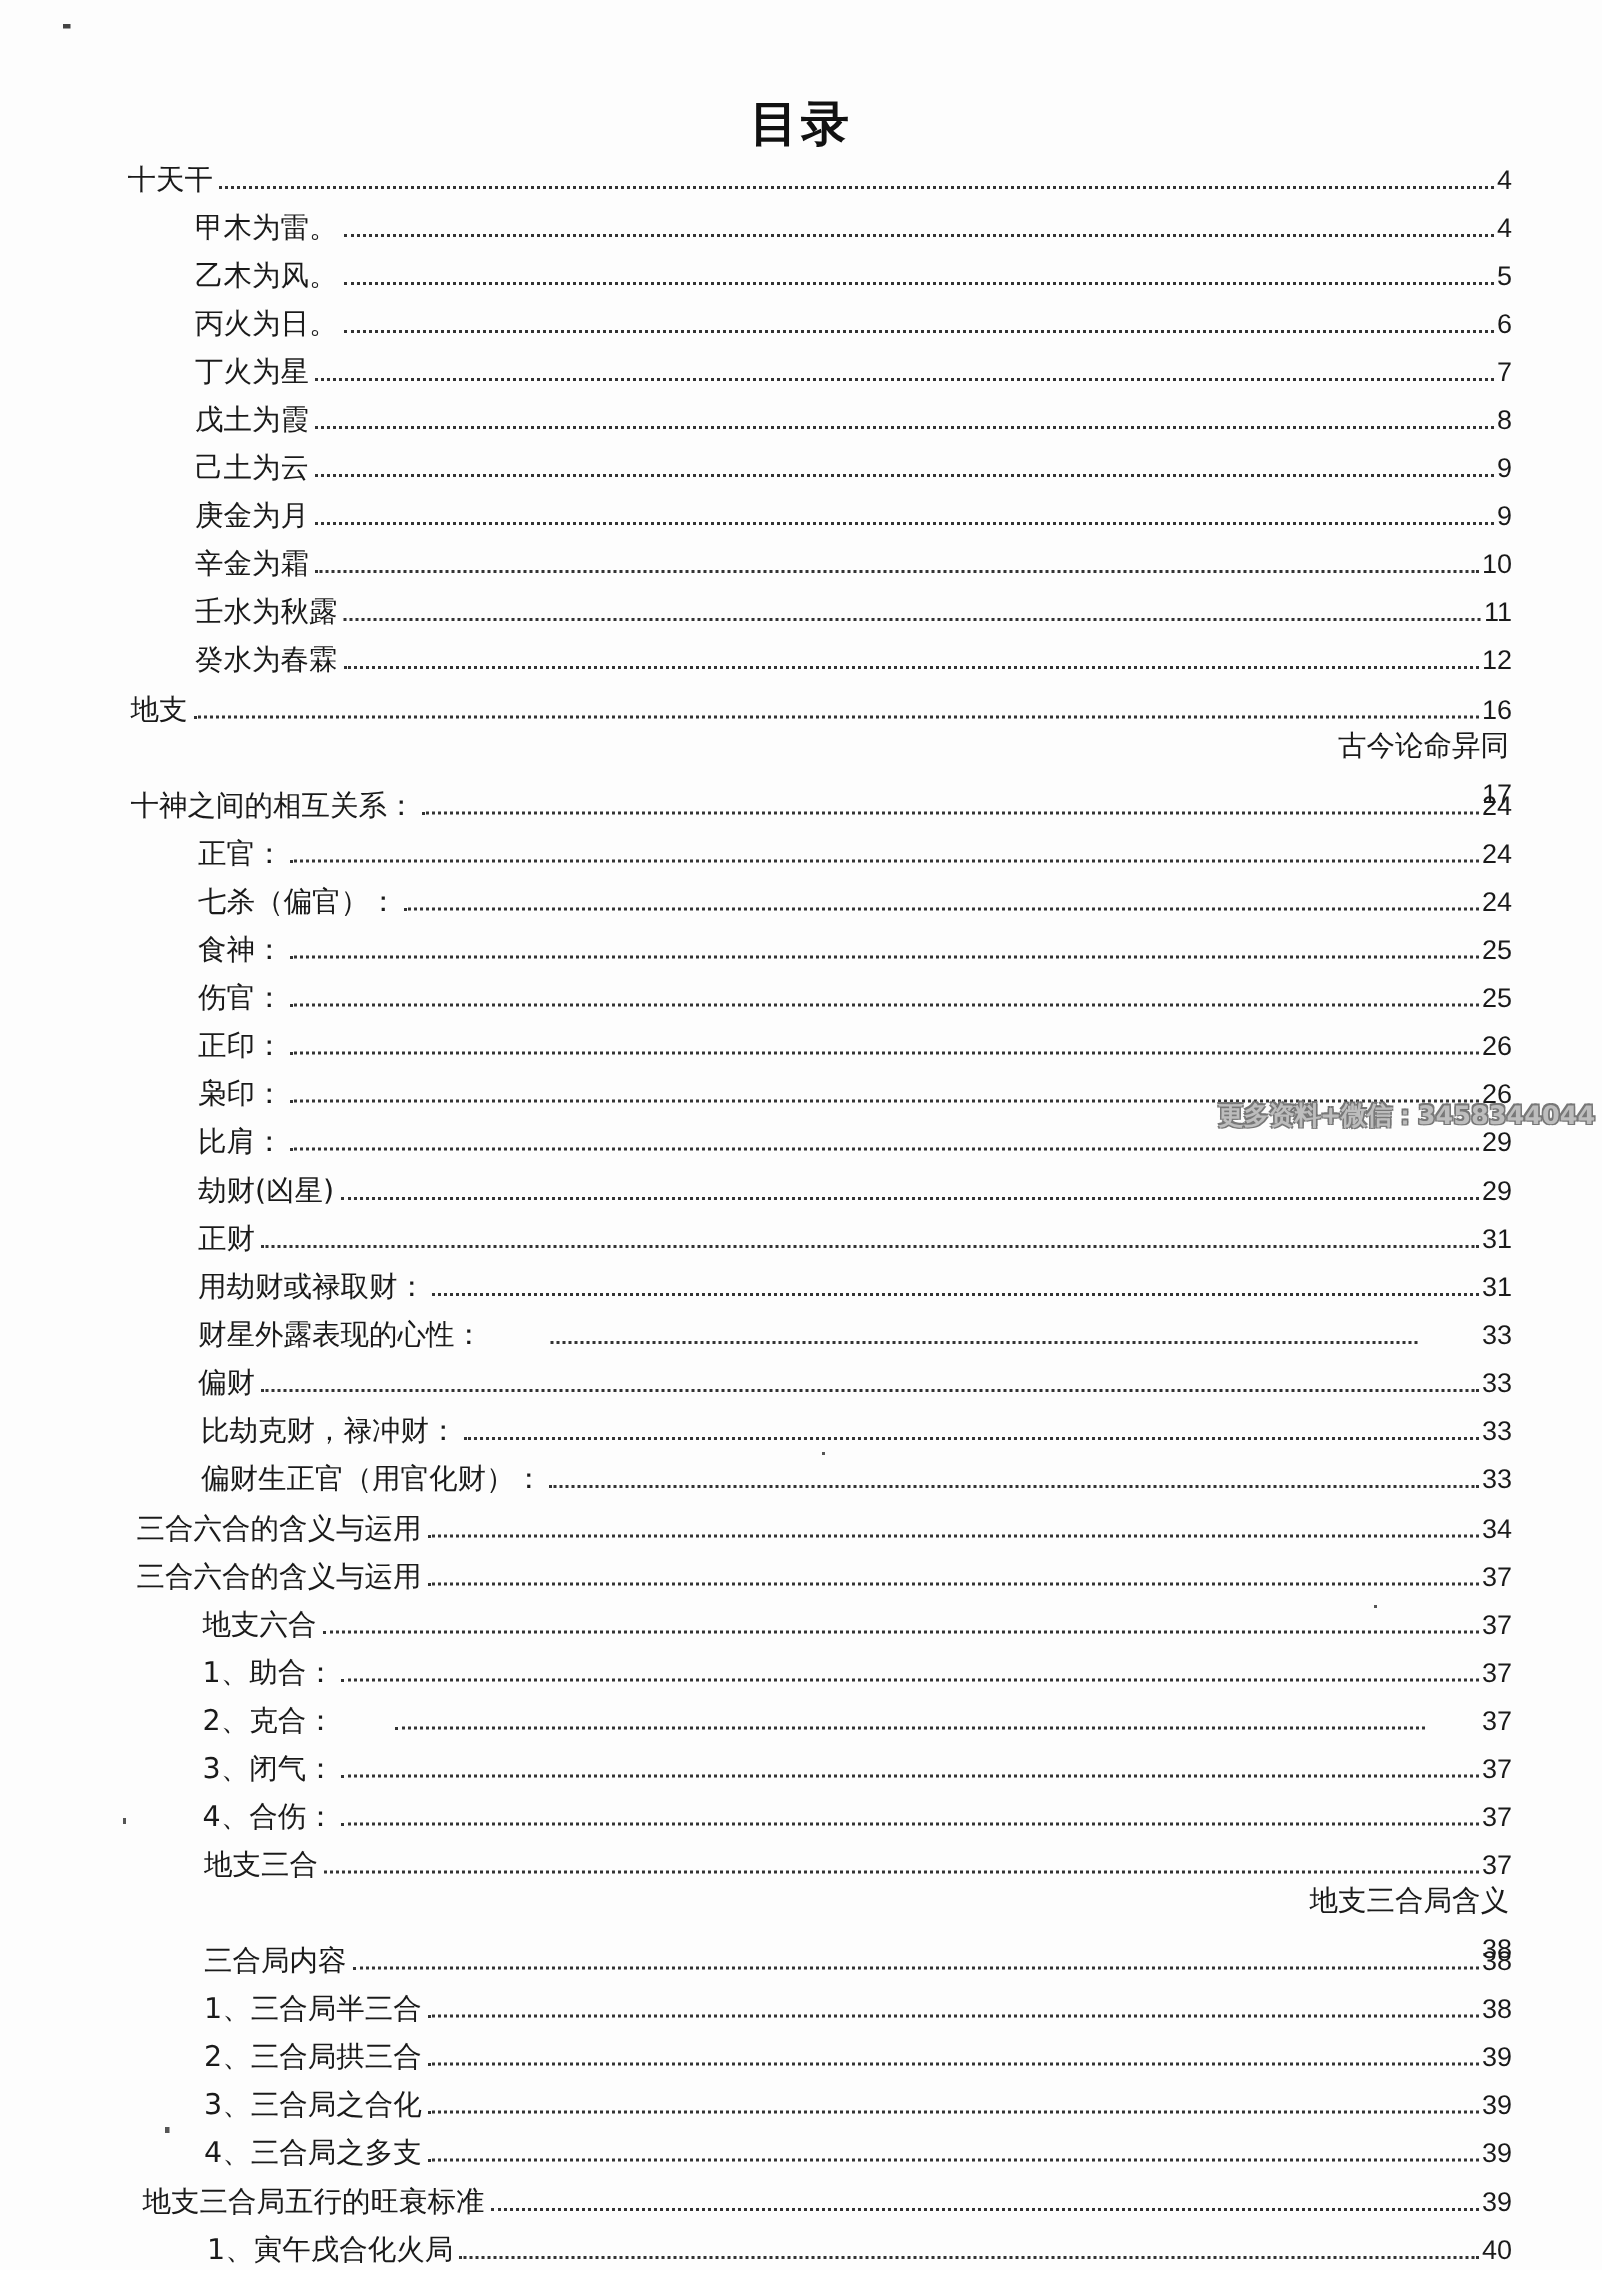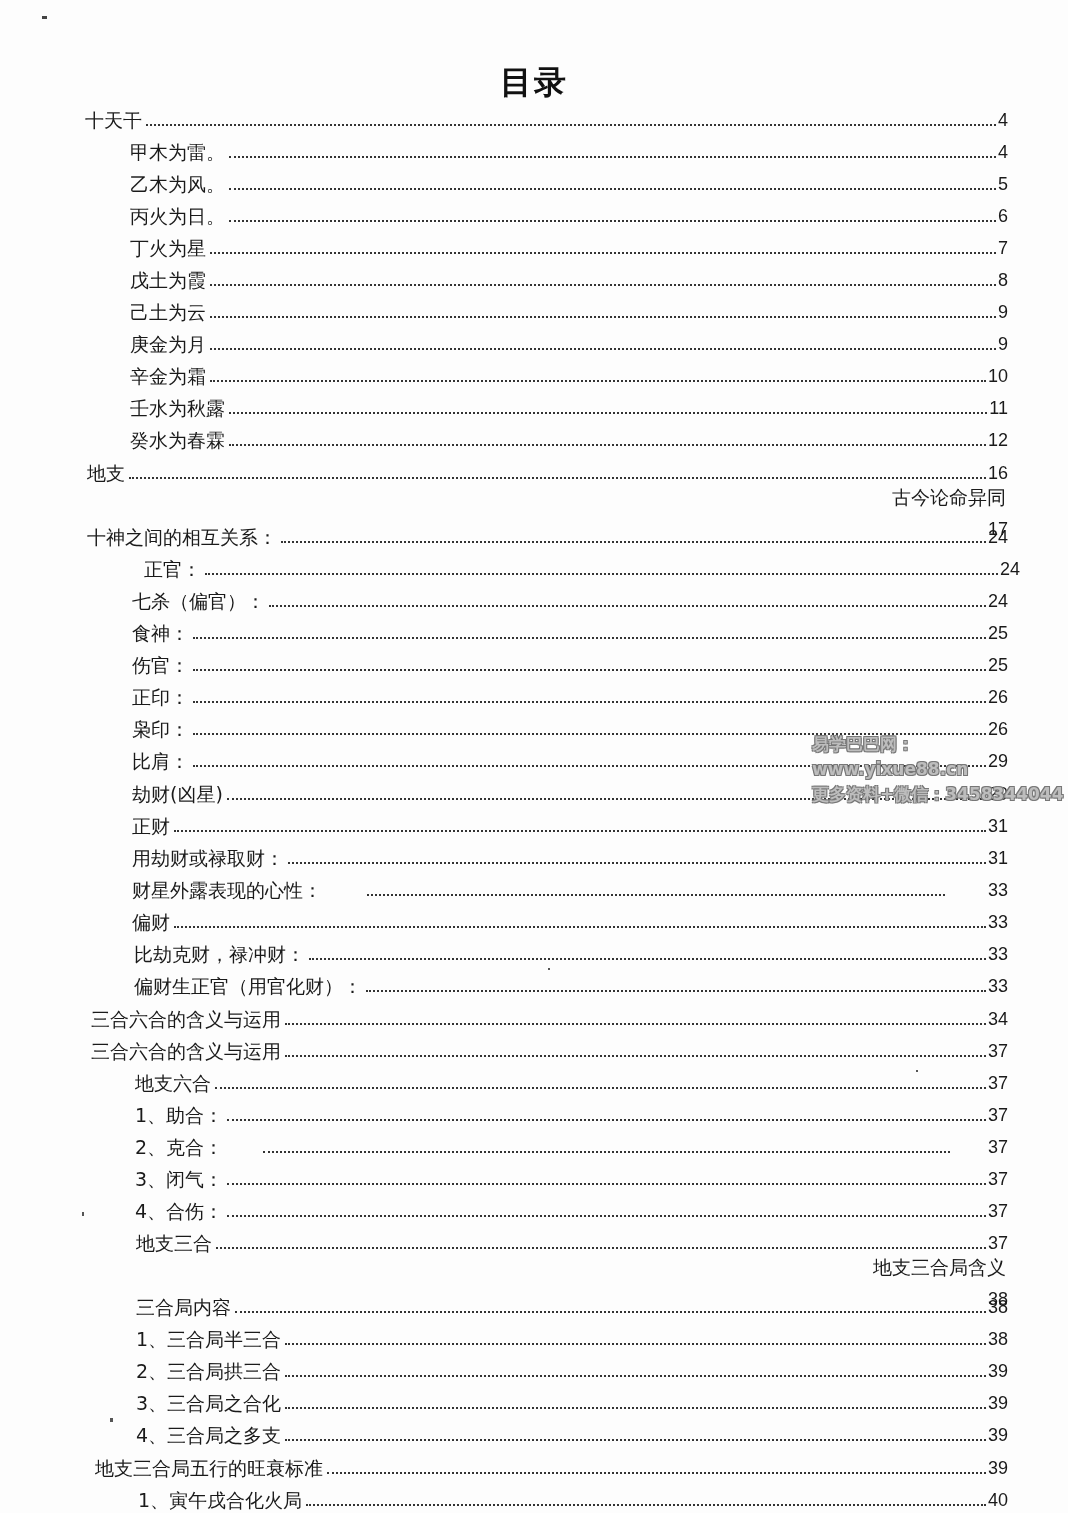--- a/index.html
+++ b/index.html
@@ -89,21 +89,21 @@
     <div class="row" style="left: 132px; top: 387px; width: 876px; flex-direction: column;">
       <span class="label">古今论命异同</span>
       <span class="leader"></span>
       <span class="page">17</span>
     </div>
     <div class="row" style="left: 87px; top: 419px; width: 921px; font-weight: normal;">
       <span class="label">十神之间的相互关系：</span>
       <span class="leader"></span>
       <span class="page">24</span>
     </div>
-    <div class="row" style="left: 144px; top: 451px; width: 876px;">
+    <div class="row" style="left: 132px; top: 451px; width: 876px;">
       <span class="label">正官：</span>
       <span class="leader"></span>
       <span class="page">24</span>
     </div>
     <div class="row" style="left: 132px; top: 483px; width: 876px;">
       <span class="label">七杀（偏官）：</span>
       <span class="leader"></span>
       <span class="page">24</span>
     </div>
     <div class="row" style="left: 132px; top: 515px; width: 876px;">
@@ -242,20 +242,19 @@
       <span class="page">39</span>
     </div>
     <div class="row" style="left: 138px; top: 1382px; width: 870px;">
       <span class="label">1、寅午戌合化火局</span>
       <span class="leader"></span>
       <span class="page">40</span>
     </div>
   </div>
 
 <div class="watermark">
-  <div>易学巴巴网：www.yixue88.cn</div>
   <div>更多资料+微信：3458344044</div>
 </div>
 
 <div class="stray" style="left:82px;top:1212px;width:2px;height:4px;"></div>
 <div class="stray" style="left:110px;top:1418px;width:3px;height:4px;"></div>
 <div class="stray" style="left:548px;top:968px;width:2px;height:2px;"></div>
 <div class="stray" style="left:916px;top:1070px;width:2px;height:2px;"></div>
 
 </body></html>

